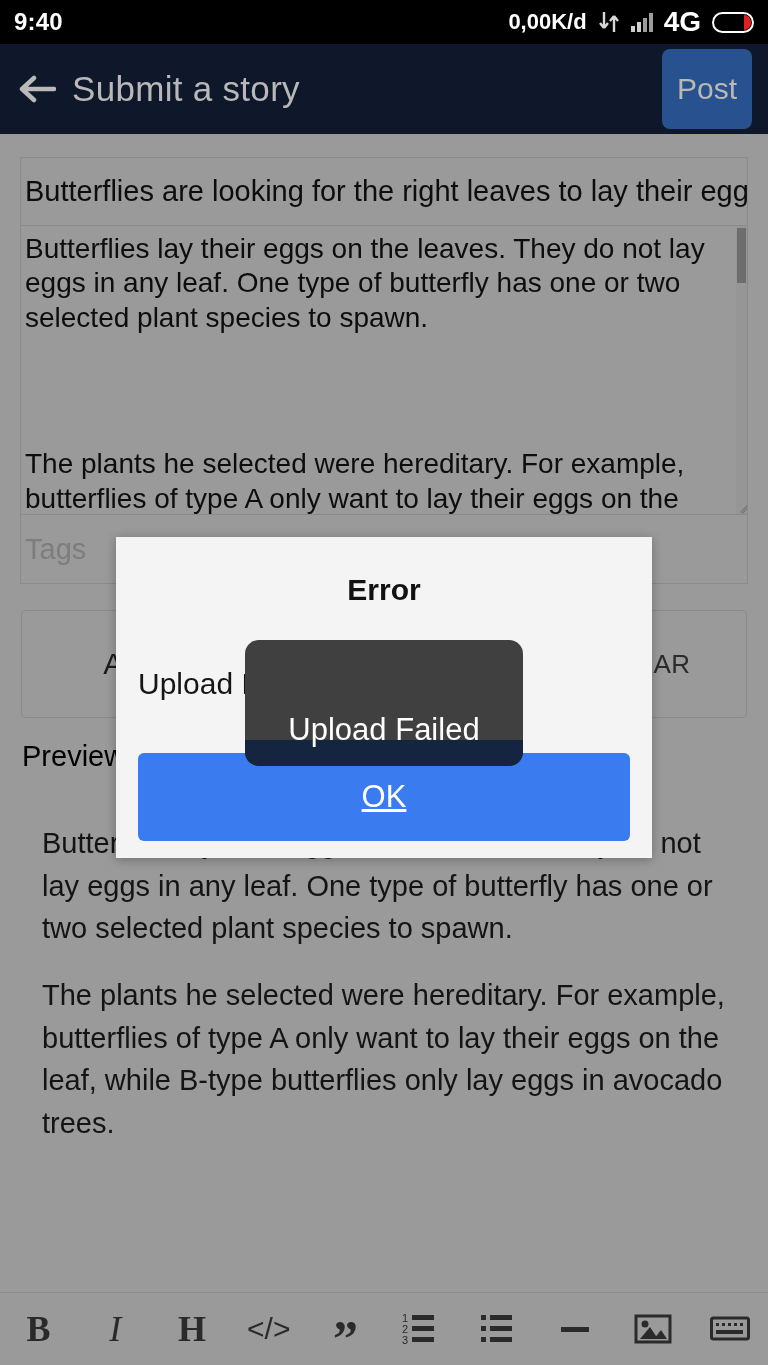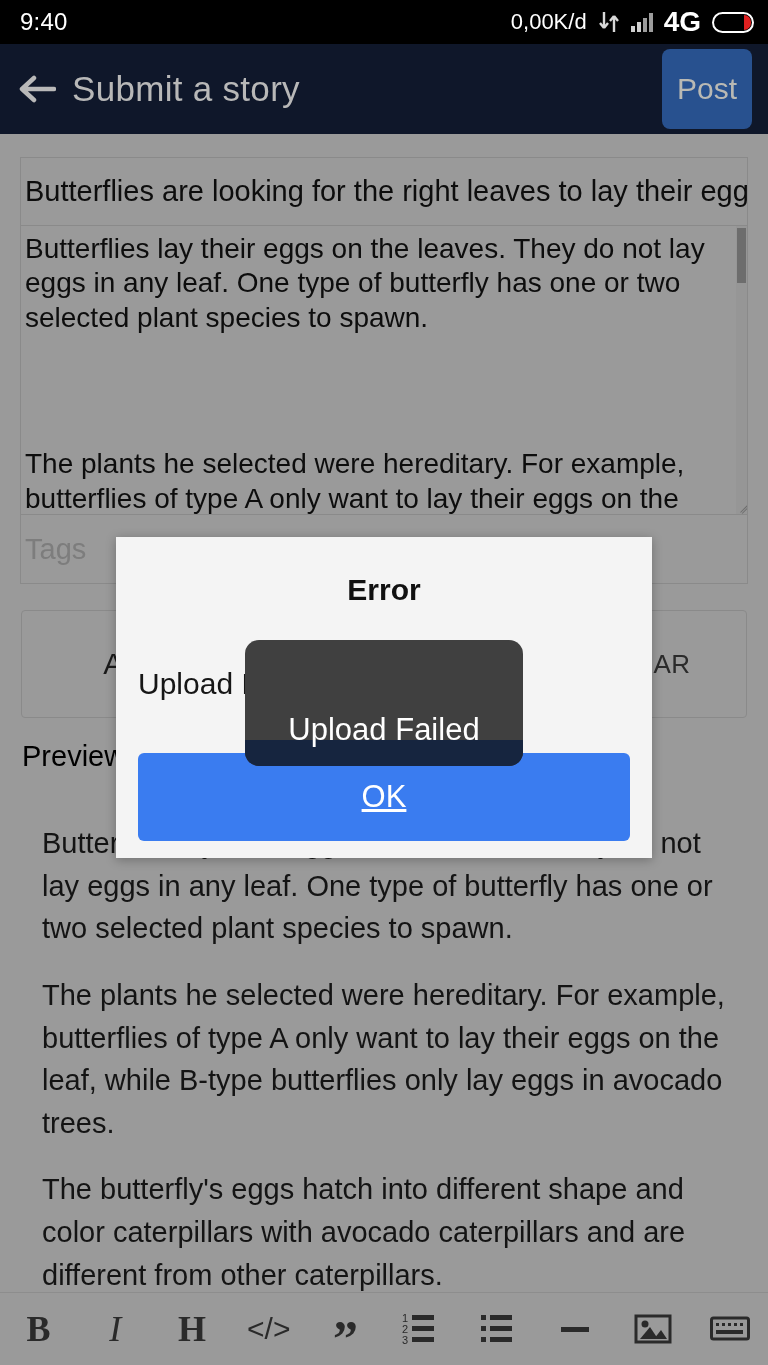--- a/index.html
+++ b/index.html
@@ -11,23 +11,23 @@
   }
   #screen { position: relative; width: 768px; height: 1365px; background: #9a9a9a; }
 
   
   .statusbar {
     position: absolute; top: 0; left: 0; width: 768px; height: 44px;
     background: #000; color: #fff;
     display: flex; align-items: center; justify-content: space-between;
     padding: 0 14px;
   }
-  .sb-clock { font-size: 24px; font-weight: normal; letter-spacing: .2px; margin-left: 6px; }
+  .sb-clock { font-size: 24px; font-weight: bold; letter-spacing: .2px; }
   .sb-right { display: flex; align-items: center; gap: 11px; }
-  .sb-rate { font-size: 22px; font-weight: normal; }
+  .sb-rate { font-size: 22px; font-weight: bold; }
   .sb-4g { font-size: 28px; font-weight: bold; }
   .sb-icon { display: flex; align-items: flex-end; }
   .bars { display: flex; align-items: flex-end; gap: 2px; height: 20px; }
   .bars i { display: block; width: 4px; background: #cfcfcf; }
   .bars i:nth-child(1) { height: 6px; }
   .bars i:nth-child(2) { height: 10px; }
   .bars i:nth-child(3) { height: 14px; background:#9d9d9d; }
   .bars i:nth-child(4) { height: 19px; background:#9d9d9d; }
   .battery {
     width: 42px; height: 21px; border: 2px solid #fff; border-radius: 11px;
@@ -252,21 +252,20 @@
     <div class="save-ripple"></div>
     <div class="btn-advanced">Advanced</div>
     <div class="btn-save">SAVE</div>
     <div class="btn-clear">CLEAR</div>
   </div>
 
   <div class="preview-label">Preview</div>
   <div class="preview-body">
     <p>Butterflies lay their eggs on the leaves. They do not lay eggs in any leaf. One type of butterfly has one or two selected plant species to spawn.</p>
     <p>The plants he selected were hereditary. For example, butterflies of type A only want to lay their eggs on the leaf, while B-type butterflies only lay eggs in avocado trees.</p>
-    <p>The butterfly's eggs hatch into different shape and color caterpillars with avocado caterpillars and are different from other caterpillars.</p>
   </div>
 
   <div class="toolbar">
     <div class="tool tool-b">B</div>
     <div class="tool tool-i">I</div>
     <div class="tool tool-h">H</div>
     <div class="tool tool-code">&lt;/&gt;</div>
     <div class="tool tool-quote">”</div>
 
     <div class="tool">

